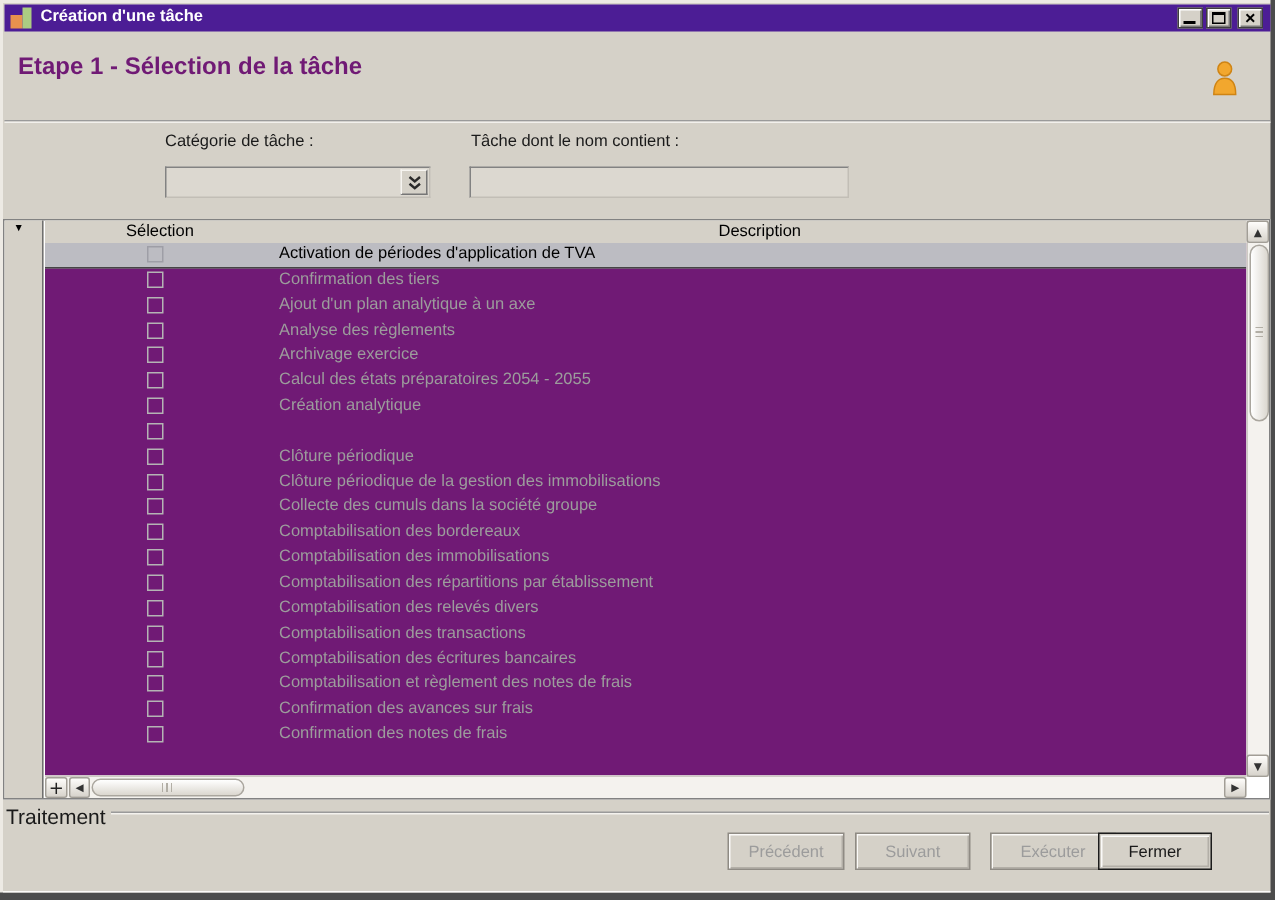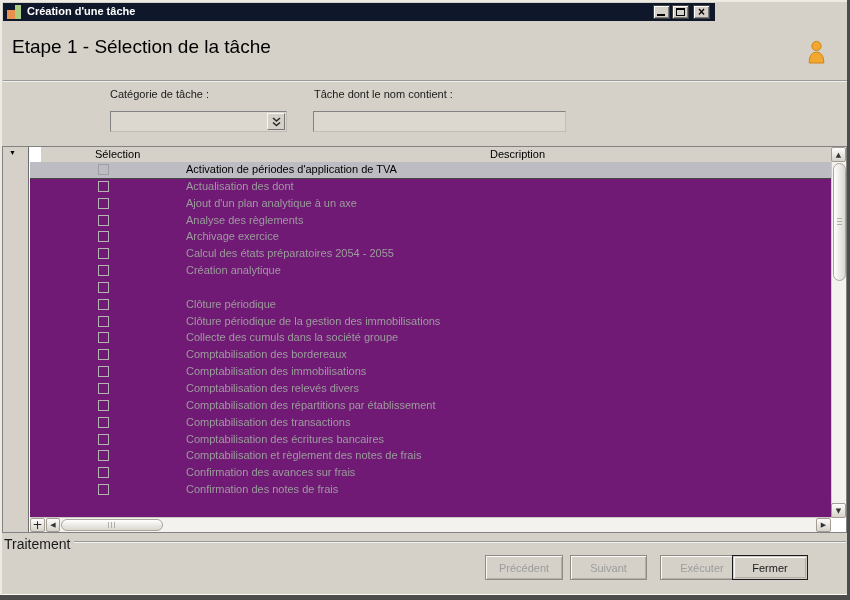--- a/index.html
+++ b/index.html
@@ -12,36 +12,36 @@
   .window { position:relative; width:850px; height:600px; background:#d5d1c8; overflow:hidden; }
 
   
   .edge-top    { position:absolute; left:0; top:0; right:0; height:2px; background:#edeae4; }
   .edge-left   { position:absolute; left:0; top:0; bottom:0; width:2px; background:#edeae4; }
   .edge-right  { position:absolute; right:0; top:0; bottom:0; width:3px; background:#4c4c4c; }
   .edge-bottom { position:absolute; left:0; right:0; bottom:0; height:5px; background:#4c4c4c; }
   .edge-bottom-hl { position:absolute; left:2px; right:3px; bottom:5px; height:1px; background:#fbfaf7; }
 
   
-  .titlebar { position:absolute; left:3px; top:3px; width:712px; height:18px; background:#0f172a; }
+  .titlebar { position:absolute; left:3px; top:3px; width:844px; height:18px; background:#4c1d95; }
   .app-icon { position:absolute; left:3px; top:1px; width:17px; height:16px; }
   .app-icon .bar-orange { position:absolute; left:1px; top:6px; width:8px; height:9px; background:#e8914e; }
   .app-icon .bar-green  { position:absolute; left:9px; top:1px; width:6px; height:14px; background:#abcc83; }
   .title-text { position:absolute; left:24px; top:2px; color:#fff; font-weight:bold; font-size:11px; white-space:nowrap; }
   .win-controls { position:absolute; right:5px; top:2px; display:flex; gap:2px; }
   .winbtn { width:17px; height:14px; background:#d5d1c8; border:1px solid #3f3f3f;
             box-shadow:inset 1px 1px 0 #ffffff, inset -1px -1px 0 #7a7a7a;
             position:relative; padding:0; cursor:default; }
   .winbtn:last-child { margin-left:2px; }
   .glyph-min { position:absolute; left:3px; bottom:2px; width:8px; height:2px; background:#000; }
   .glyph-max { position:absolute; left:3px; top:2px; width:9px; height:8px; border:1px solid #000; border-top-width:2px; }
   .glyph-close { position:absolute; left:0; top:-1px; width:100%; text-align:center; font-size:12px; font-weight:bold; color:#000; line-height:14px; }
 
   
-  .page-title { position:absolute; left:12px; top:36px; font-size:19px; font-weight:normal; color:#000000; }
+  .page-title { position:absolute; left:12px; top:36px; font-size:16px; font-weight:bold; color:#701a75; }
   .user-icon { position:absolute; left:806px; top:40px; }
   .header-sep { position:absolute; left:3px; top:80px; width:844px; height:2px;
                 border-top:1px solid #9a9a9a; border-bottom:1px solid #f2f0ec; }
 
   
   .form-label { position:absolute; font-size:11px; color:#1a1a1a; white-space:nowrap; }
   .label-category { left:110px; top:88px; }
   .label-filter   { left:314px; top:88px; }
   .combobox { position:absolute; left:110px; top:111px; width:177px; height:21px;
               background:#dcd8d0; border:1px solid; border-color:#828282 #c2beb6 #c2beb6 #828282; }
@@ -51,21 +51,21 @@
                display:flex; align-items:center; justify-content:center; cursor:default; }
   .filter-input { position:absolute; left:313px; top:111px; width:253px; height:21px;
                   background:#dcd8d0; border:1px solid; border-color:#828282 #c2beb6 #c2beb6 #828282;
                   font-family:"Liberation Sans",sans-serif; font-size:11px; color:#1a1a1a; padding:2px 4px; outline:none; }
 
   
   .task-table { position:absolute; left:2px; top:146px; width:845px; height:387px;
                 background:#fff; border:1px solid #828282; }
   .gutter { position:absolute; left:0; top:0; bottom:0; width:26px; background:#d5d1c8; border-right:1px solid #6f6f6f; }
   .gutter-marker { position:absolute; left:6px; top:2px; font-size:7px; color:#000; }
-  .thead { position:absolute; left:38px; top:0; right:15px; height:15px; background:#d5d1c8; }
+  .thead { position:absolute; left:27px; top:0; right:15px; height:15px; background:#d5d1c8; }
   .col-head { position:absolute; top:1px; font-size:11px; color:#000; white-space:nowrap; }
   .col-sel  { left:54px; }
   .col-desc { left:449px; }
   .rows { position:absolute; left:27px; top:15px; right:15px; bottom:15px; background:#701a75; overflow:hidden;text-align:center; }
   .trow { position:relative; height:16.85px; font-size:11px; color:#9c9c9c; }
   .trow .cb { position:absolute; left:68px; top:2px; width:11px; height:11px;
               border:1px solid #b4b4b4; background:transparent; }
   .trow .desc { position:absolute; left:156px; top:1px; white-space:nowrap; }
   .trow.selected { background:#bcbcc2; color:#000; border-bottom:1px solid #454545; }
   .trow.selected .cb { border-color:#9e9ea6; }
@@ -166,21 +166,21 @@
       <span class="col-head col-sel">Sélection</span>
       <span class="col-head col-desc">Description</span>
     </div>
     <div class="rows" id="task-rows">
         <div class="trow selected">
           <span class="cb"></span>
           <span class="desc">Activation de périodes d'application de TVA</span>
         </div>
         <div class="trow">
           <span class="cb"></span>
-          <span class="desc">Actualisation des dont</span>
+          <span class="desc">Confirmation des tiers</span>
         </div>
         <div class="trow">
           <span class="cb"></span>
           <span class="desc">Ajout d'un plan analytique à un axe</span>
         </div>
         <div class="trow">
           <span class="cb"></span>
           <span class="desc">Analyse des règlements</span>
         </div>
         <div class="trow">
@@ -213,25 +213,25 @@
         <div class="trow">
           <span class="cb"></span>
           <span class="desc">Comptabilisation des bordereaux</span>
         </div>
         <div class="trow">
           <span class="cb"></span>
           <span class="desc">Comptabilisation des immobilisations</span>
         </div>
         <div class="trow">
           <span class="cb"></span>
+          <span class="desc">Comptabilisation des répartitions par établissement</span>
+        </div>
+        <div class="trow">
+          <span class="cb"></span>
           <span class="desc">Comptabilisation des relevés divers</span>
-        </div>
-        <div class="trow">
-          <span class="cb"></span>
-          <span class="desc">Comptabilisation des répartitions par établissement</span>
         </div>
         <div class="trow">
           <span class="cb"></span>
           <span class="desc">Comptabilisation des transactions</span>
         </div>
         <div class="trow">
           <span class="cb"></span>
           <span class="desc">Comptabilisation des écritures bancaires</span>
         </div>
         <div class="trow">

